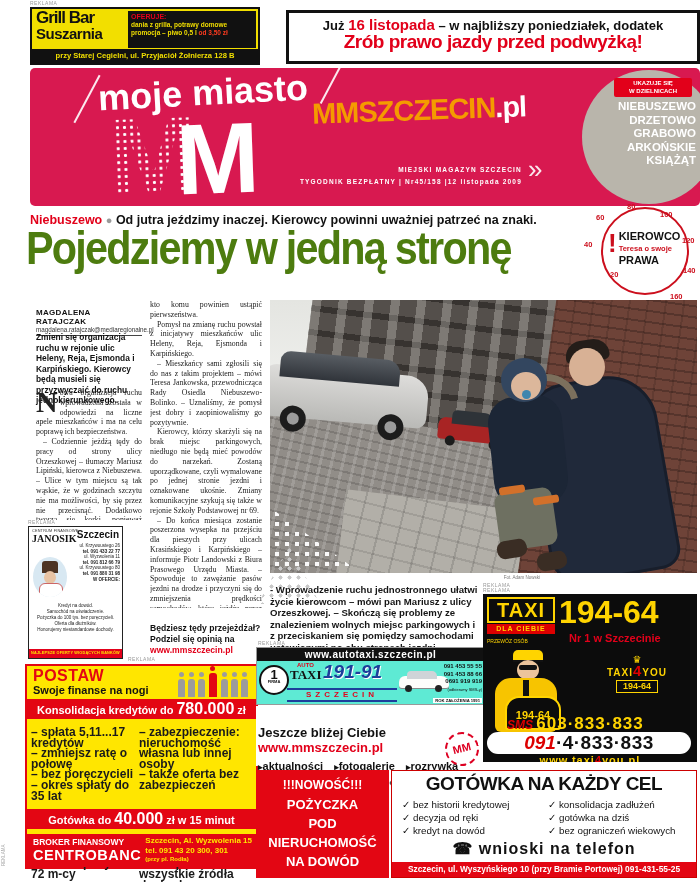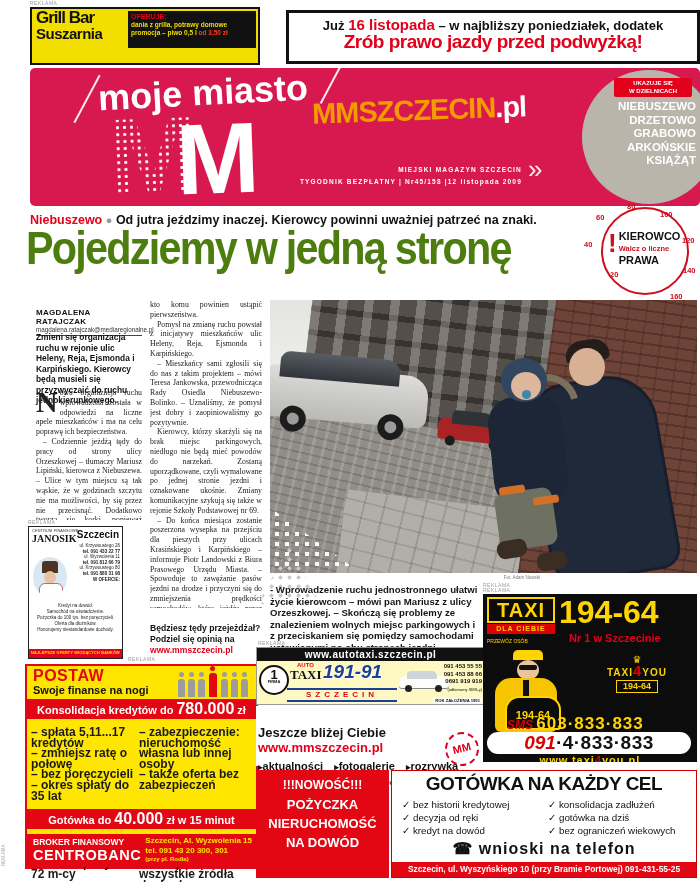--- a/index.html
+++ b/index.html
@@ -154,21 +154,21 @@
   .po-det{text-align:center;font-size:9px;font-weight:bold;margin-top:1px;}
   .po-det .r{color:#e30613;font-size:10.5px;}
   .po-det .u{letter-spacing:.5px;}
   .po-det .s{font-family:"Liberation Serif",serif;font-style:italic;font-size:13px;font-weight:normal;}
   .po-foot{position:absolute;left:0;right:0;bottom:0;height:33px;background:#e30613;color:#fff;}
   .po-foot .b1{position:absolute;left:6px;top:3px;font-size:8.5px;font-weight:bold;}
   .po-foot .b2{position:absolute;left:6px;top:13px;font-size:14.5px;font-weight:bold;letter-spacing:.5px;}
   .po-foot .ad{position:absolute;right:4px;top:2px;text-align:left;color:#ffe600;font-size:8px;font-weight:bold;line-height:9.5px;}
   .po-foot .ad .t{font-size:6px;}
   
-  .autotaxi{left:256px;top:647px;width:227px;height:56px;background:#fef9c3;border:1px solid #999;}
+  .autotaxi{left:256px;top:647px;width:227px;height:56px;background:#5eead4;border:1px solid #999;}
   .at-top{height:13px;background:#111;color:#fff;font-weight:bold;font-size:10px;text-align:center;line-height:13px;letter-spacing:.5px;}
   .at-one{position:absolute;left:2px;top:17px;width:26px;height:26px;background:#fff;border:2px solid #111;border-radius:50%;text-align:center;}
   .at-one .n{font-size:13px;font-weight:bold;line-height:15px;display:block;}
   .at-one .f{font-size:4px;font-weight:bold;display:block;margin-top:-3px;}
   .at-auto{position:absolute;left:40px;top:14px;color:#e2001a;font-size:6px;font-weight:bold;}
   .at-taxi{position:absolute;left:33px;top:19px;font-family:"Liberation Serif",serif;font-weight:bold;font-size:13px;}
   .at-num{position:absolute;left:66px;top:13px;color:#1c3f9b;font-size:19px;font-weight:bold;font-style:italic;
           text-shadow:1px 1px 0 #fff;}
   .at-city{position:absolute;left:30px;top:40px;width:110px;border-top:2px solid #1c3f9b;border-bottom:2px solid #1c3f9b;
            color:#e2001a;font-weight:bold;font-size:8px;letter-spacing:4px;text-align:center;line-height:10px;}
@@ -243,20 +243,21 @@
   <div class="abs ad-grill">
     <div class="grill-t">
       <div class="l1">Grill Bar</div>
       <div class="l2">Suszarnia</div>
     </div>
     <div class="grill-box">
       <span class="off">OFERUJE:</span><br>
       <span>dania z grilla, potrawy domowe</span><br>
       <span>promocja – piwo 0,5 l </span><span class="red">od 3,50 zł</span>
     </div>
+    <div class="grill-addr">przy Starej Cegielni, ul. Przyjaciół Żołnierza 128 B</div>
   </div>
 
   <div class="abs ad-promo">
     <div class="promo1"><span>Już </span><span class="red">16 listopada</span><span> – w najbliższy poniedziałek, dodatek</span></div>
     <div class="promo2">Zrób prawo jazdy przed podwyżką!</div>
   </div>
 
   <div class="abs masthead">
     <div class="abs slash" style="left:56px;top:4px;"></div>
     <div class="abs slash" style="left:300px;top:-6px;height:44px;"></div>
@@ -297,21 +298,21 @@
     <span class="sp-n" style="left:0px;top:36px;">40</span>
     <span class="sp-n" style="left:12px;top:9px;">60</span>
     <span class="sp-n" style="left:43px;top:-2px;">80</span>
     <span class="sp-n" style="left:76px;top:6px;">100</span>
     <span class="sp-n" style="left:98px;top:32px;">120</span>
     <span class="sp-n" style="left:99px;top:62px;">140</span>
     <span class="sp-n" style="left:86px;top:88px;text-align:right;">160</span>
     <div class="sp-c">
       <span class="sp-bang">!</span>
       <span class="sp-t1">KIEROWCO</span><br>
-      <span class="sp-t2">Walcz o liczne</span><br>
+      <span class="sp-t2">Teresa o swoje</span><br>
       <span class="sp-t3">PRAWA</span>
     </div>
   </div>
 
   <div class="abs byline">
     <div class="a">MAGDALENA RATAJCZAK</div>
     <div class="e">magdalena.ratajczak@mediaregionalne.pl</div>
   </div>
   <div class="abs lead">Zmieni się organizacja ruchu w rejonie ulic Heleny, Reja, Ejsmonda i Karpińskiego. Kierowcy będą musieli się przyzwyczaić do ruchu jednokierunkowego.</div>
   <div class="abs col col1">
@@ -519,20 +520,21 @@
       <span class="no">194-64</span>
     </div>
     <div class="t4-sms"><span class="s">SMS </span><span class="n">603·833·833</span></div>
     <div class="t4-phone"><span class="p1">091</span><span class="p2">·4·833·833</span></div>
     <div class="t4-url"><span>www.taxi</span><span class="four">4</span><span>you.pl</span></div>
   </div>
 
   <div class="abs gt-left">
     <div style="font-size:12px;">!!!NOWOŚĆ!!!</div>
     <div>POŻYCZKA</div>
+    <div>POD</div>
     <div>NIERUCHOMOŚĆ</div>
     <div>NA DOWÓD</div>
   </div>
   <div class="abs gt-right">
     <div class="gt-title">GOTÓWKA NA KAŻDY CEL</div>
     <div class="gt-cols">
       <div class="c a">
         <div><span>✓</span> <span>bez historii kredytowej</span></div>
         <div><span>✓</span> <span>decyzja od ręki</span></div>
         <div><span>✓</span> <span>kredyt na dowód</span></div>

